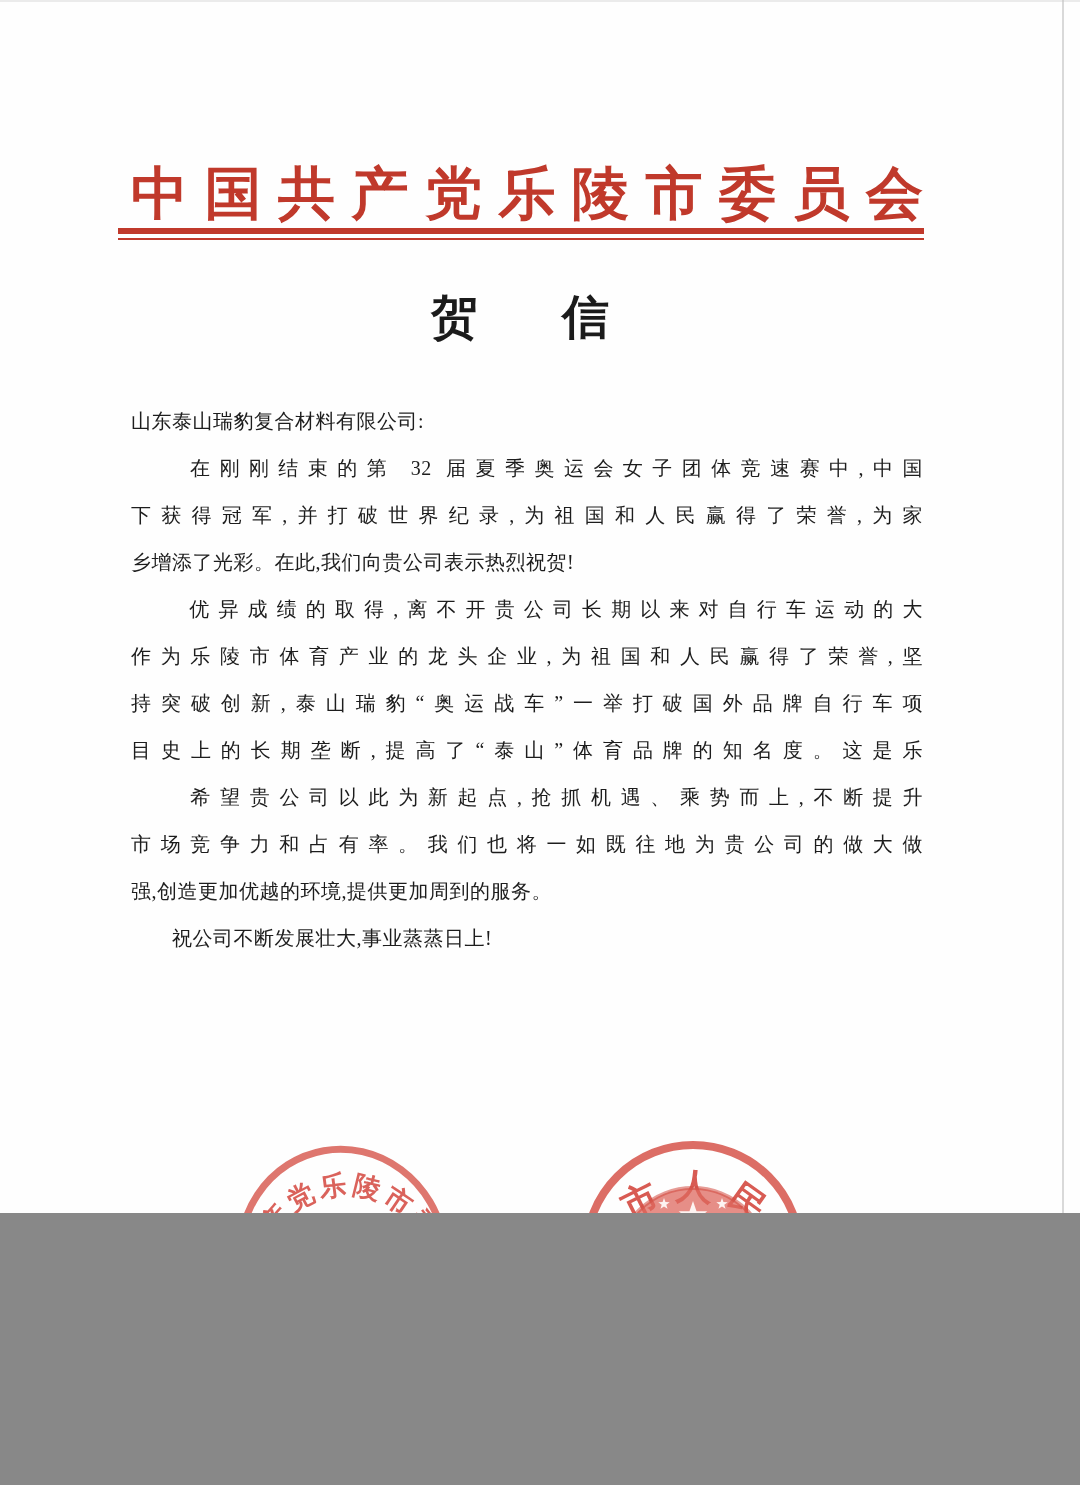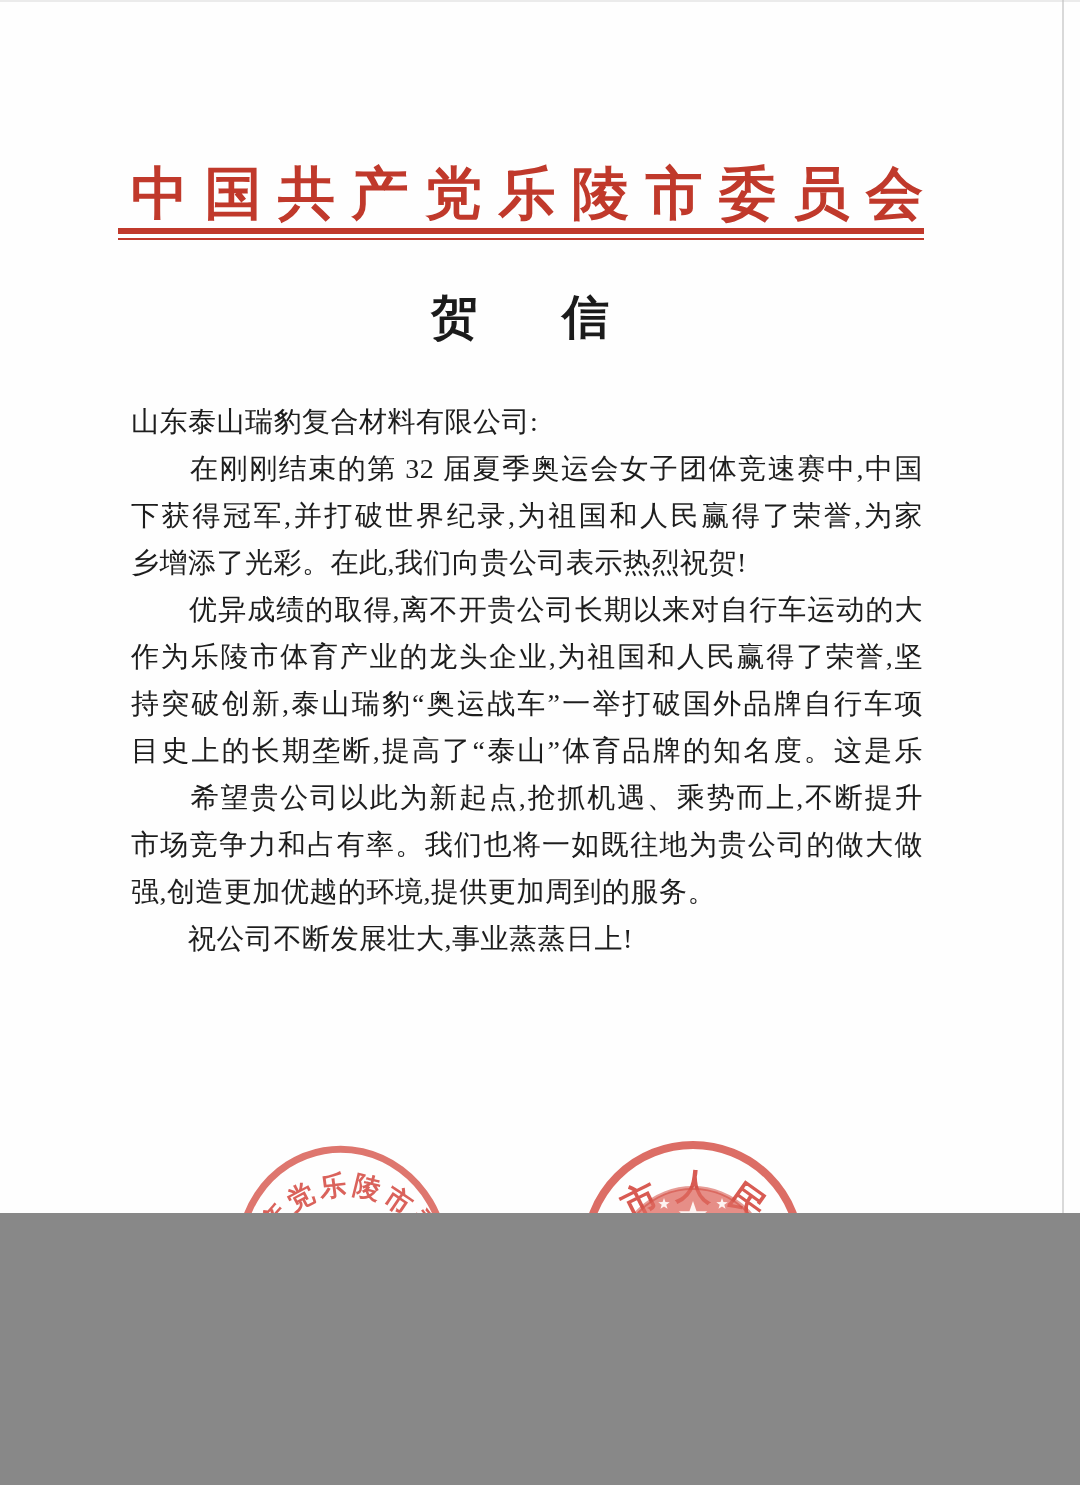--- a/index.html
+++ b/index.html
@@ -39,21 +39,21 @@
   
   #doc-title {
     position: absolute; left: 0; top: 286px; width: 1040px;
     display: flex; justify-content: center; gap: 84px;
     font-size: 47px; font-weight: bold; color: #1b1b1b;
   }
 
   
   #letter-body {
     position: absolute; left: 131px; top: 398px; width: 792px;
-    font-size: 28px; line-height: 47px; letter-spacing: .5px;
+    font-size: 20px; line-height: 47px; letter-spacing: .5px;
     color: #1d1d1d;
   }
   .body-line { height: 47px; white-space: nowrap; }
   .body-line.full { text-align: justify; text-align-last: justify; white-space: normal; }
 
   
   .seal { position: absolute; opacity: .92; }
   #seal-left  { left: 224px; top: 1136px; transform: rotate(-10deg); }
   #seal-right { left: 570px; top: 1124px; }
 

